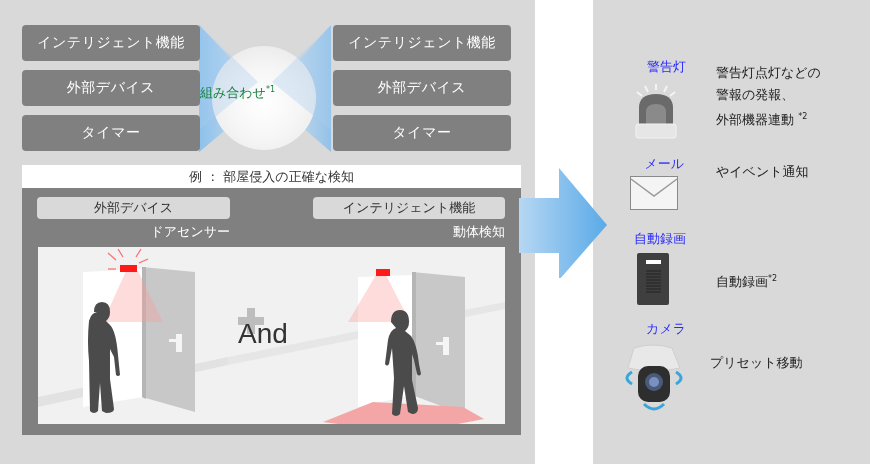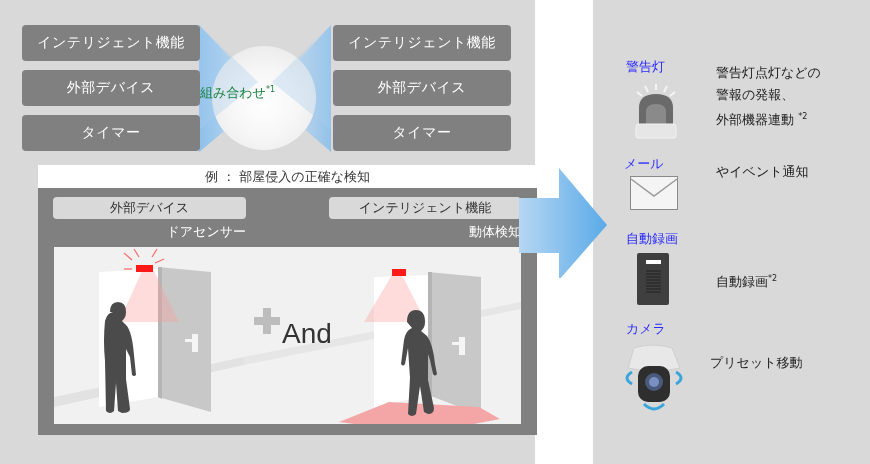--- a/index.html
+++ b/index.html
@@ -16,37 +16,37 @@
 
   .combine-circle {
     position: absolute; left: 212px; top: 46px; width: 104px; height: 104px; border-radius: 50%;
     background: radial-gradient(circle at 50% 55%, #ffffff 0%, #f6f6f6 45%, #e4e4e4 100%);
   }
   .combine-label {
     position: absolute; left: 200px; top: 84px; width: 128px; font-size: 13px; color: #15803d;
   }
   .combine-label sup { font-size: 8px; }
 
-  .example-box { position: absolute; left: 22px; top: 165px; width: 499px; height: 270px; background: #808080; margin-left: 16px; }
+  .example-box { position: absolute; left: 22px; top: 165px; width: 499px; height: 270px; background: #808080; }
   .example-title {
     position: absolute; left: 0; top: 0; width: 499px; height: 23px; background: #fff;
     font-size: 13px; color: #333; text-align: center; line-height: 23px;
   }
   .sub-btn {
     position: absolute; height: 22px; background: #d9d9d9; border-radius: 4px; color: #333;
     font-size: 13px; display: flex; align-items: center; justify-content: center;
   }
   .sub-caption { position: absolute; color: #fff; font-size: 13px; text-align: right; }
 
   .scene { position: absolute; left: 16px; top: 82px; width: 467px; height: 177px; background: #f1f1f1; overflow: hidden; }
-  .and-text { position: absolute; left: 238px; top: 318px; font-size: 28px; color: #333; font-family: "Liberation Sans", sans-serif; margin-left: 44px; }
+  .and-text { position: absolute; left: 238px; top: 318px; font-size: 28px; color: #333; font-family: "Liberation Sans", sans-serif; }
 
   .arrow-wrap { position: absolute; left: 519px; top: 168px; width: 90px; height: 110px; }
 
-  .out-label { position: absolute; font-size: 13px; color: #2a2aff; text-align: left; width: 60px; }
+  .out-label { position: absolute; font-size: 13px; color: #2a2aff; text-align: right; width: 60px; }
   .out-desc { position: absolute; font-size: 13px; color: #222; line-height: 22px; }
   .out-desc sup { font-size: 8px; }
 </style>
 </head>
 <body>
 
 <div class="panel-left"></div>
 <div class="panel-right"></div>
 
 <svg style="position:absolute;left:0;top:0" width="535" height="160">

